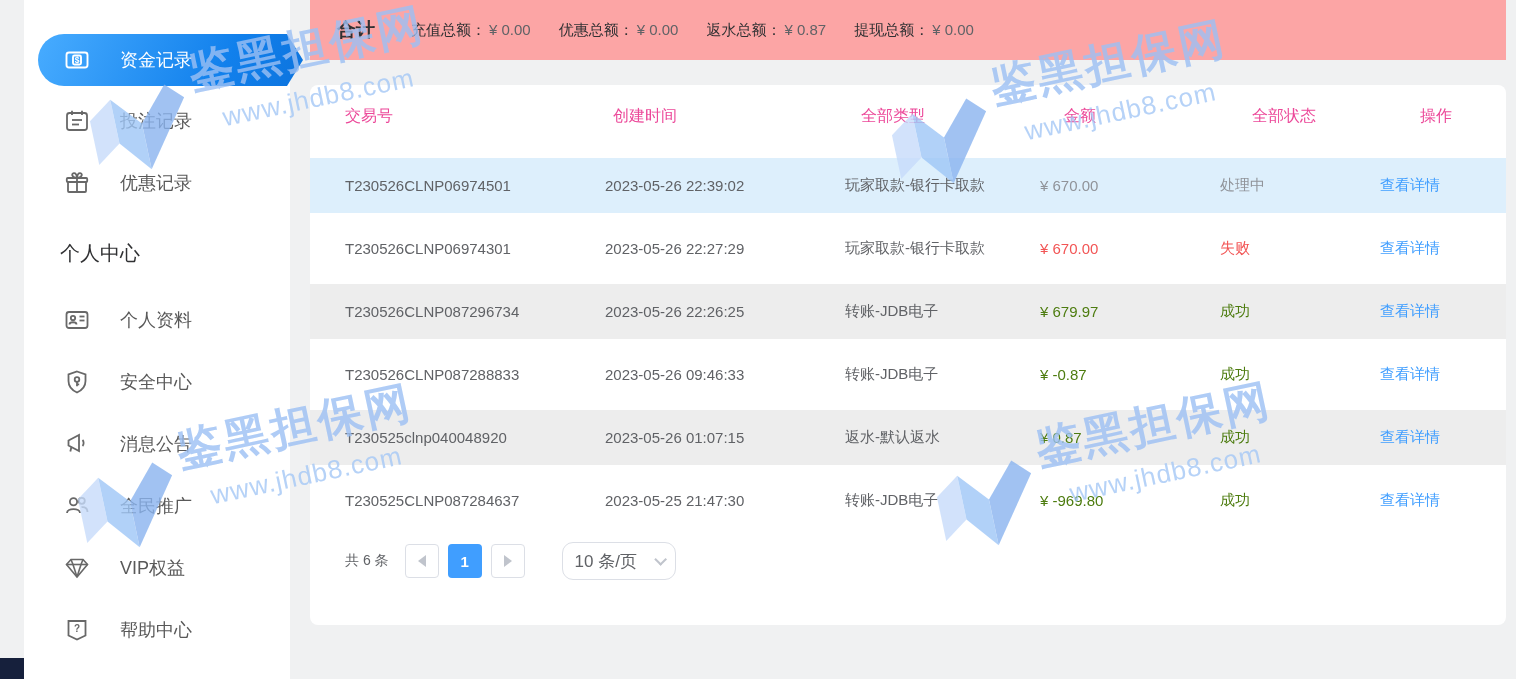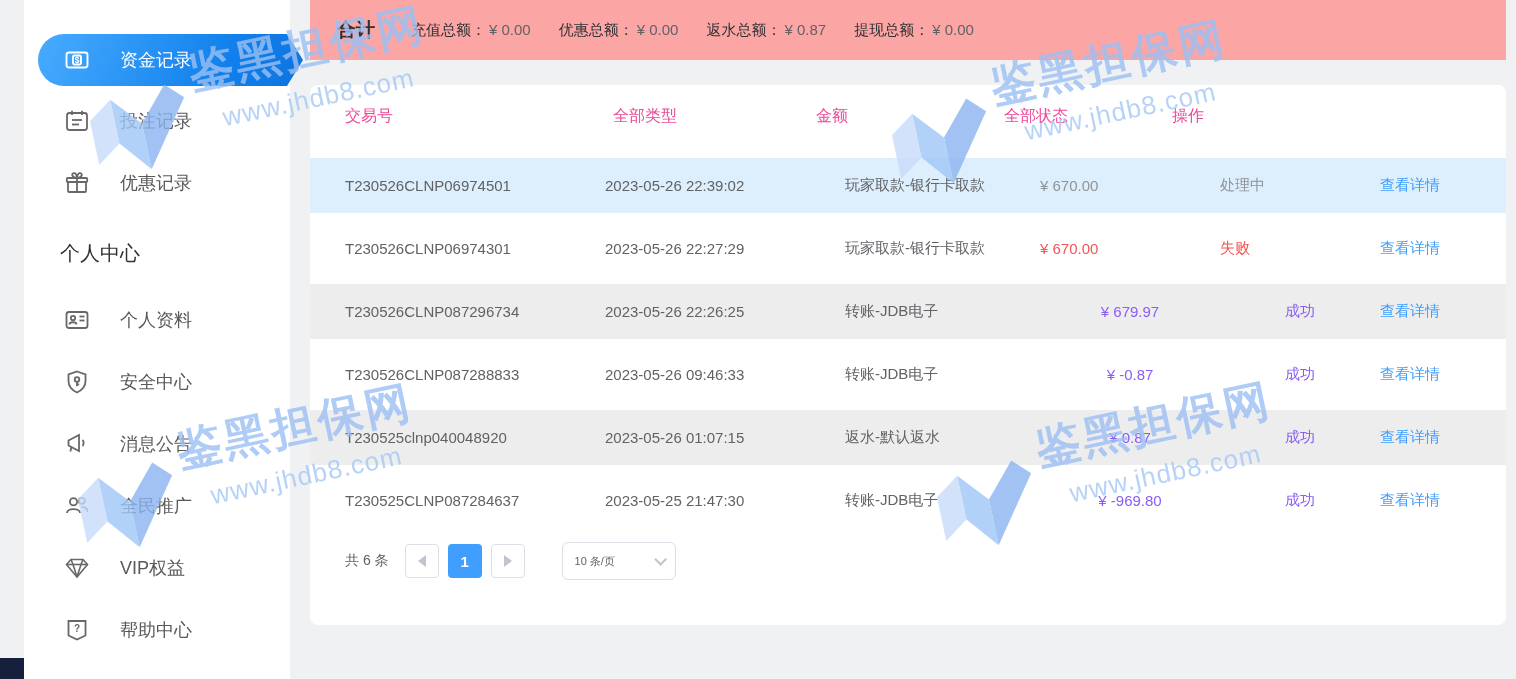--- a/index.html
+++ b/index.html
@@ -37,31 +37,31 @@
   .thead { display:flex; align-items:center; height:63px; padding-left:35px; font-size:16px; color:#ec4899;gap:8px; }
   .col { flex:0 0 auto; }
   .c0 { width:260px; } .c1 { width:240px; } .c2 { width:195px; } .c3 { width:180px; } .c4 { width:160px; } .c5 { flex:1 1 auto; }
   .rows { margin-top:10px; }
   .trow { display:flex; align-items:center; height:55px; margin-bottom:8px; padding-left:35px; font-size:15px; color:#606266; cursor:pointer; }
   .trow[data-bg="highlight"] { background:#ddeffc; }
   .trow[data-bg="stripe"] { background:#ededed; }
   .trow[data-bg="white"] { background:#ffffff; }
   .cell[data-color="gray"]  { color:#909399; }
   .cell[data-color="red"]   { color:#f25555; }
-  .cell[data-color="green"] { color:#8b5cf6;text-align:center; }
+  .cell[data-color="green"] { color:#4d7c0f; }
   .detail-link { color:#409eff; cursor:pointer; }
 
   
   .pagination { display:flex; align-items:center; margin:14px 0 0 35px; }
   .pg-total { font-size:14px; color:#606266; margin-right:16px; }
   .pg-btn { width:34px; height:34px; border:1px solid #dcdfe6; border-radius:4px; background:#fff; display:flex; align-items:center; justify-content:center; margin-right:9px; cursor:pointer; }
   .tri-left  { width:0; height:0; border-top:6px solid transparent; border-bottom:6px solid transparent; border-right:8px solid #c0c4cc; }
   .tri-right { width:0; height:0; border-top:6px solid transparent; border-bottom:6px solid transparent; border-left:8px solid #c0c4cc; }
   .pg-page { width:34px; height:34px; border:none; border-radius:4px; background:#409eff; color:#fff; font-size:15px; font-weight:bold; display:flex; align-items:center; justify-content:center; margin-right:9px; cursor:pointer; }
-  .pg-size { height:38px; min-width:114px; border:1px solid #dcdfe6; border-radius:6px; display:flex; align-items:center; justify-content:space-between; padding:8px 12px; color:#606266; font-size:11px; margin-left:28px; background:#fff; cursor:pointer; }
+  .pg-size { height:38px; min-width:114px; border:1px solid #dcdfe6; border-radius:11px; display:flex; align-items:center; justify-content:space-between; padding:8px 12px; color:#606266; font-size:17px; margin-left:28px; background:#fff; cursor:pointer; }
   .chev { width:9px; height:9px; border-right:2px solid #c0c4cc; border-bottom:2px solid #c0c4cc; transform:rotate(45deg) translateY(-3px); margin-left:10px; }
 
   
   .watermark-layer { position:absolute; inset:0; z-index:50; pointer-events:none; }
   .wm { position:absolute; display:flex; transform:rotate(-12deg); opacity:.8; }
   .wm-logo { width:112px; height:112px; margin-top:28px; flex:0 0 112px; }
   .wm-text { margin-left:6px; }
   .wm-brand { font-size:45px; font-weight:bold; letter-spacing:3px; color:#9cc0f4; white-space:nowrap; }
   .wm-url { font-size:26px; color:#a5c8f6; margin:5px 0 0 24px; letter-spacing:1px; white-space:nowrap; }
   .wm1 { left:78px;  top:30px; }
@@ -198,20 +198,21 @@
   <span class="stat"><b>充值总额：</b><span>¥ 0.00</span></span>
   <span class="stat"><b>优惠总额：</b><span>¥ 0.00</span></span>
   <span class="stat"><b>返水总额：</b><span>¥ 0.87</span></span>
   <span class="stat"><b>提现总额：</b><span>¥ 0.00</span></span>
 </section>
 
 <section class="table-card">
 
   <div class="thead">
     <div class="col c0">交易号</div>
+    <div class="col c1">创建时间</div>
     <div class="col c2">全部类型</div>
     <div class="col c3">金额</div>
     <div class="col c4">全部状态</div>
     <div class="col c5">操作</div>
   </div>
 
   <div class="rows">
 
     <div class="trow" data-bg="highlight">
       <div class="col c0 cell">T230526CLNP06974501</div>

